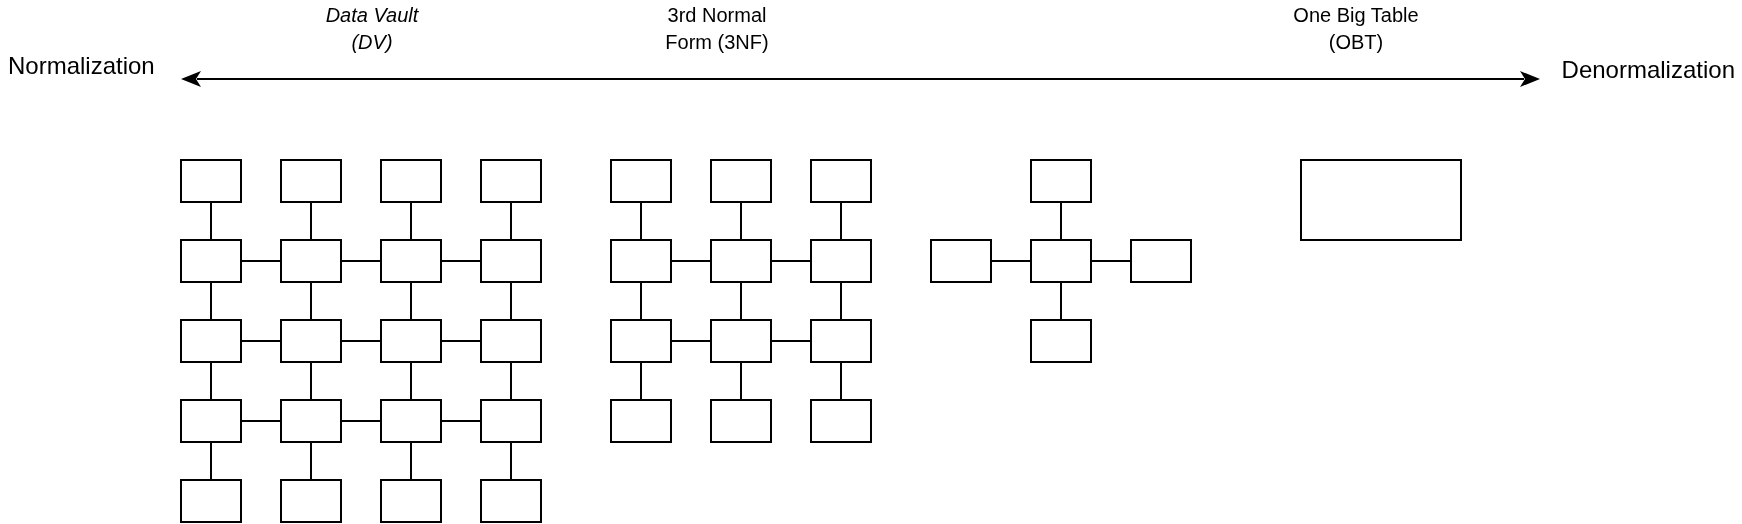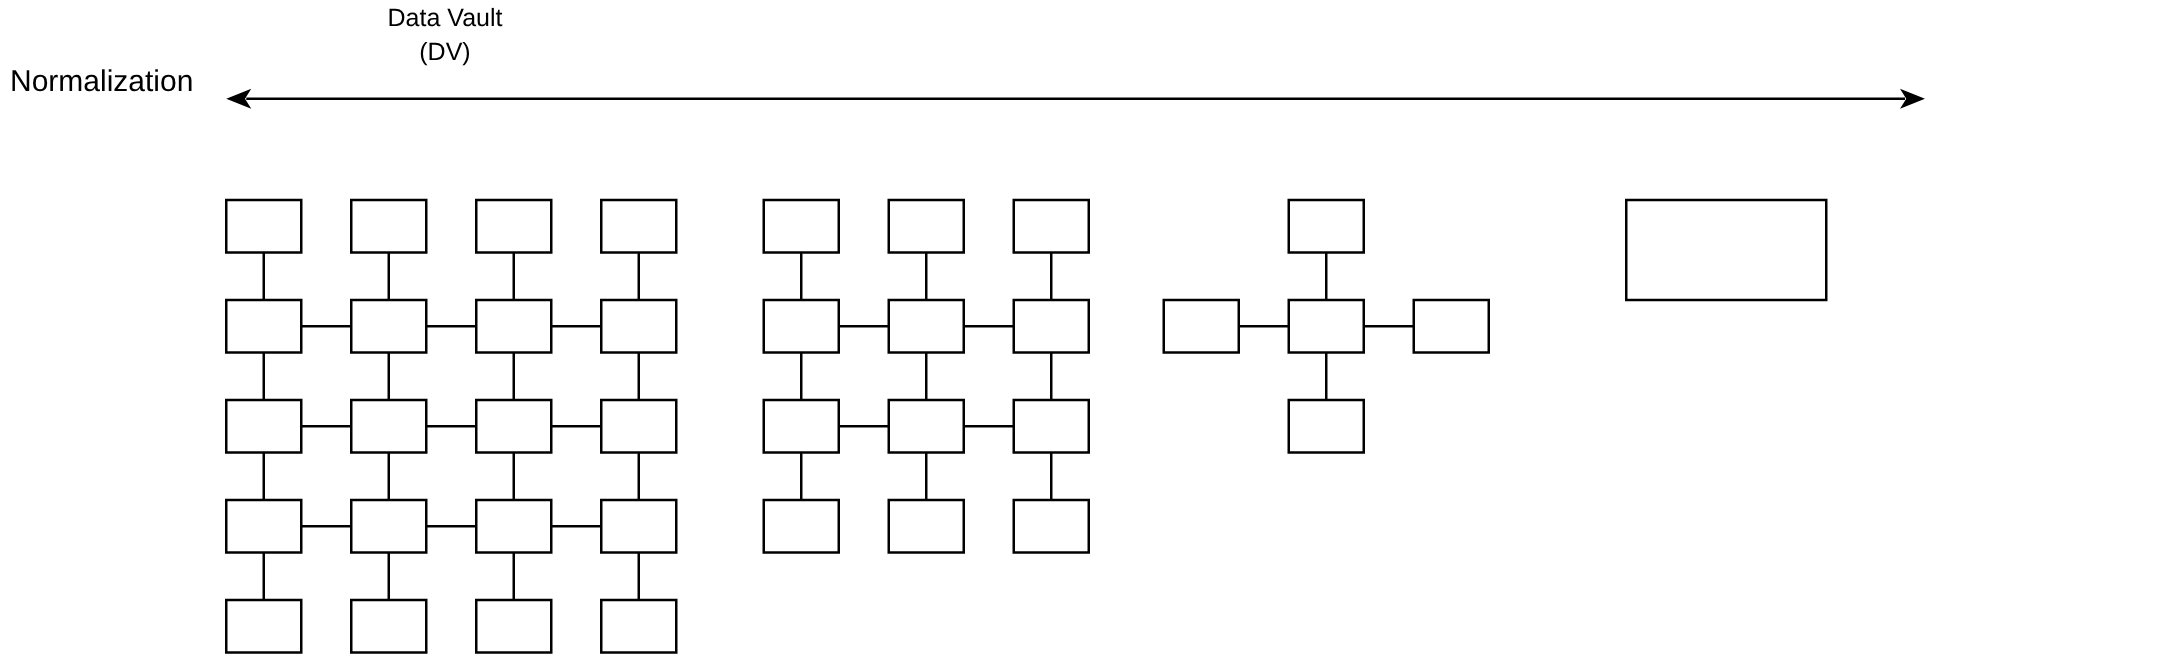--- a/index.html
+++ b/index.html
@@ -127,22 +127,31 @@
         <rect x="1131" y="240" width="60" height="42" fill="#ffffff" stroke="#000000" stroke-width="2"></rect>
         <rect x="1031" y="320" width="60" height="42" fill="#ffffff" stroke="#000000" stroke-width="2"></rect>
       </g>
       <g>
         <rect x="1301" y="160" width="160" height="80" fill="#ffffff" stroke="#000000" stroke-width="2"></rect>
       </g>
     </svg>
 
   <div class="axis-label left">Normalization</div>
 
+  <div class="axis-label right">Denormalization</div>
 
-  <div class="group-title" style="left: 356px;">
+  <div class="group-title" style="left: 372px; font-style: italic;">
     <div>Data Vault</div>
     <div>(DV)</div>
   </div>
 
+  <div class="group-title" style="left: 717px;">
+    <div>3rd Normal</div>
+    <div>Form (3NF)</div>
+  </div>
 
 
+  <div class="group-title" style="left: 1356px;">
+    <div>One Big Table</div>
+    <div>(OBT)</div>
+  </div>
 
 </div>
 
 </body></html>

